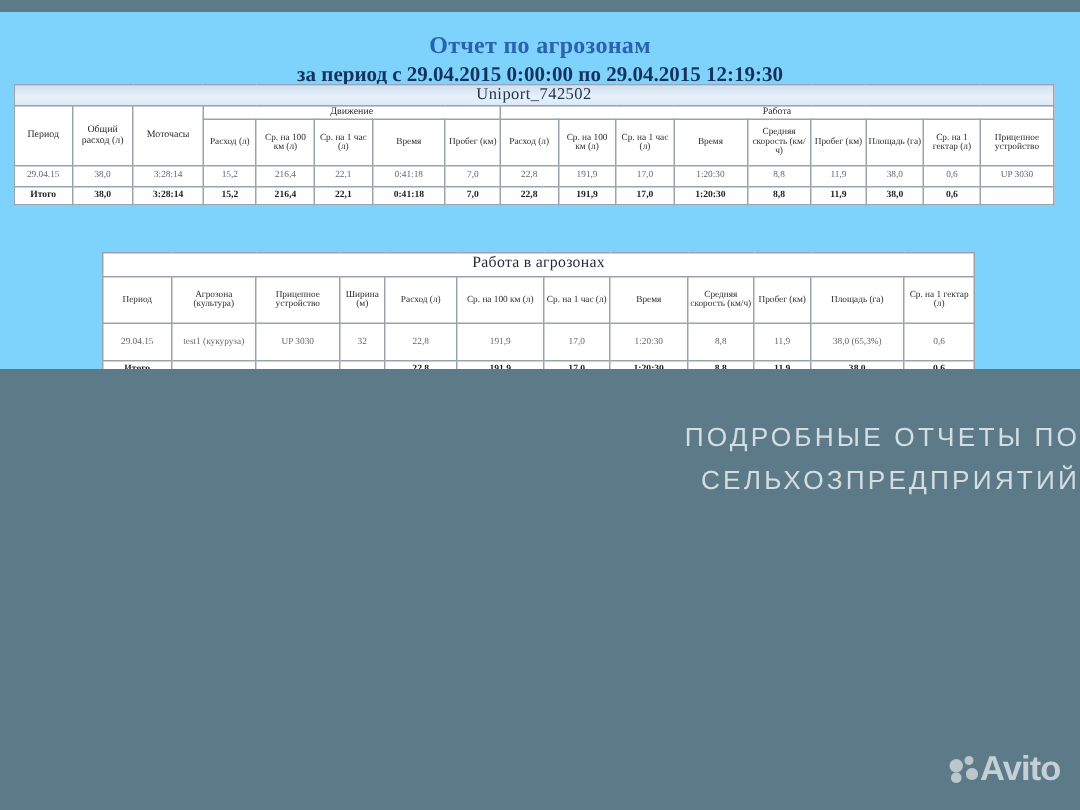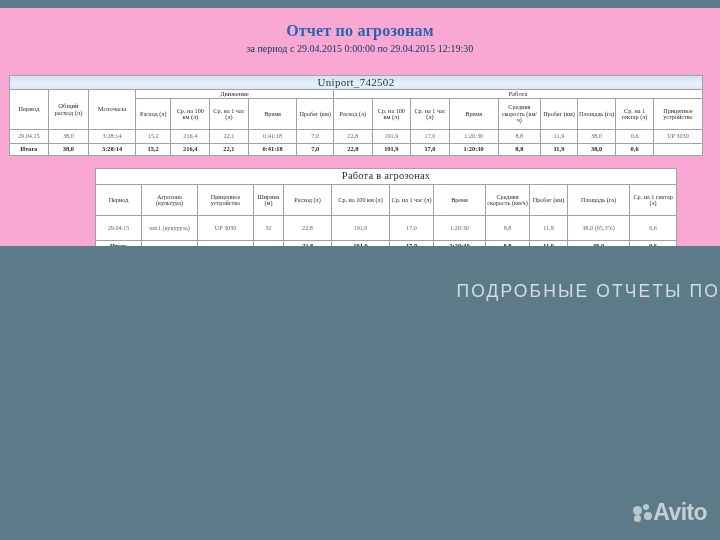--- a/index.html
+++ b/index.html
@@ -7,31 +7,31 @@
     width:720px;height:540px;overflow:hidden;
     font-family:"Liberation Serif",serif;
     background:#ffffff;
   }
   #page{position:relative;width:720px;height:540px;overflow:hidden;background:#fff;}
 
   
   .top-band{position:absolute;left:0;top:0;width:720px;height:8px;background:#5d7a89;}
 
   
-  .report{position:absolute;left:0;top:8px;width:720px;height:238px;background:#f9a8d4;overflow:hidden;}
+  .report{position:absolute;left:0;top:8px;width:720px;height:238px;background:#7dd3fc;overflow:hidden;}
 
   .rep-title{
     text-align:center;margin-top:14px;
     font-family:"Liberation Serif",serif;
     font-size:16px;font-weight:700;color:#2a62b0;letter-spacing:.2px;
   }
   .rep-sub{
     text-align:center;margin-top:3px;
     font-family:"Liberation Serif",serif;
-    font-size:10px;font-weight:400;color:#16325c;
+    font-size:14px;font-weight:700;color:#16325c;
   }
 
   
   table.rep{
     border-collapse:collapse;
     table-layout:fixed;
     font-family:"Liberation Serif",serif;
     background:#fff;
   }
   table.rep td,table.rep th{
@@ -47,23 +47,23 @@
     background:linear-gradient(to bottom,#cfe1f2 0%,#e8f1fa 55%,#dbe8f5 100%);
     font-size:11px;color:#23354a;font-weight:400;
     height:13px;letter-spacing:.3px;
   }
   table.rep .grp{font-size:6.6px;height:8px;color:#2b2b2b;}
   table.rep .hd{font-size:6.2px;height:30px;color:#2b2b2b;}
   table.rep .dat{font-size:6.2px;height:13px;color:#63676b;}
   table.rep .tot{font-size:6.4px;height:11px;color:#1d1d1d;font-weight:700;}
 
   
-  #tbl1{position:absolute;left:9px;top:67px;width:694px;}
-  
-  #tbl2{position:absolute;left:68px;top:160px;width:581px;margin-left:27px;}
+  #tbl1{position:absolute;left:9px;top:48px;width:694px;}
+  
+  #tbl2{position:absolute;left:68px;top:160px;width:581px;}
   table.rep .banner2{
     background:#fff;font-size:10.5px;color:#1f2b38;height:15px;letter-spacing:.2px;
   }
 
   
   .panel{
     position:absolute;left:0;top:246px;width:720px;height:294px;
     background:#5d7a89;
   }
   .kicker{
@@ -265,20 +265,21 @@
         </tr>
       </tbody>
     </table>
 
   </div>
 
   <div class="panel">
 
     <div class="kicker">
       <div>ПОДРОБНЫЕ ОТЧЕТЫ ПО</div>
+      <div>СЕЛЬХОЗПРЕДПРИЯТИЙ</div>
     </div>
 
     <div class="headline">
     </div>
 
     <div class="avito">
       <span class="dots">
         <i class="d1"></i>
           <i class="d2"></i>
           <i class="d3"></i>

